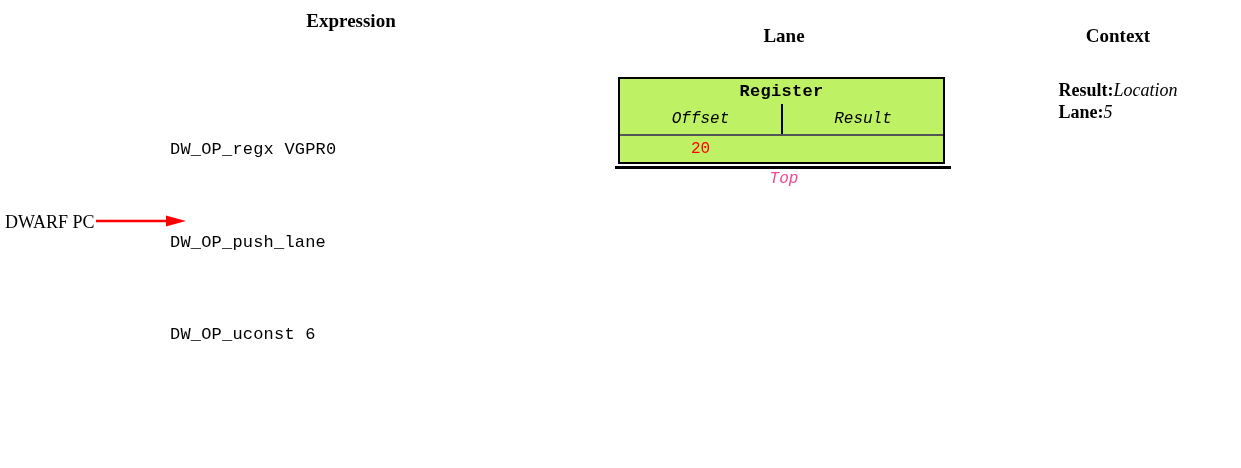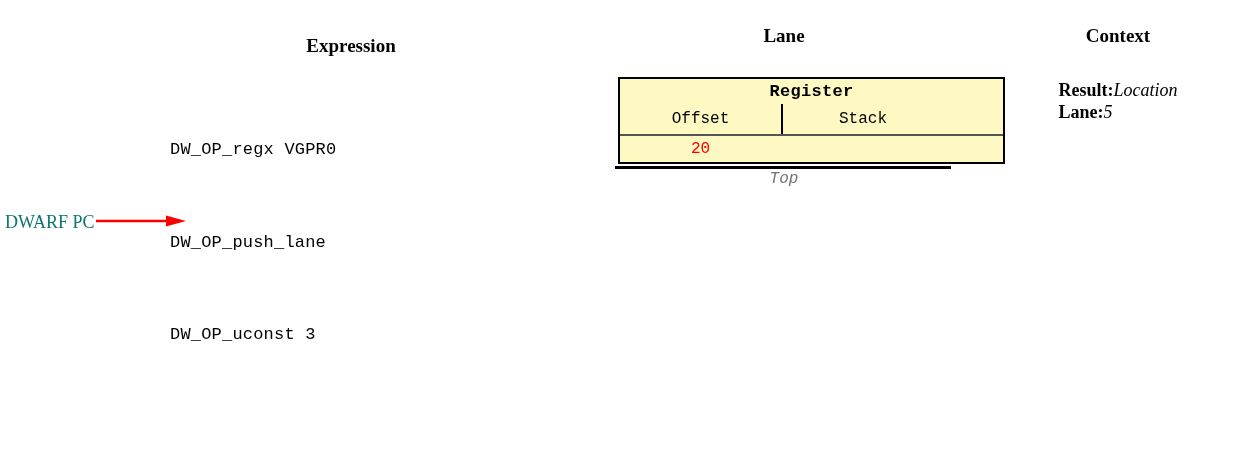--- a/index.html
+++ b/index.html
@@ -18,21 +18,21 @@
 
   .col-title {
     position: absolute;
     font-family: "Liberation Serif", serif;
     font-weight: bold;
     font-size: 19px;
     color: #000;
     white-space: nowrap;
     transform: translateX(-50%);
   }
-  #title-expression { left: 351px; top: 35px; }
+  #title-expression { left: 351px; top: 10px; }
   #title-stack      { left: 784px; top: 25px; }
   #title-context    { left: 1118px; top: 25px; text-align: center; }
 
   
   #expression-list {
     position: absolute;
     left: 170px;
     top: 74px;
     font-family: "Liberation Mono", monospace;
     font-size: 17px;
@@ -47,39 +47,39 @@
     position: absolute;
     left: 5px;
     top: 212px;
     display: flex;
     align-items: center;
     color: #ff0000;
   }
   #dwarf-pc-marker .pc-label {
     font-family: "Liberation Serif", serif;
     font-size: 18px;
-    color: #0f766e;
+    color: #000000;
     white-space: nowrap;
     line-height: 1;
   }
   #dwarf-pc-marker .pc-arrow {
     display: block;
     margin-left: 1px;
     margin-top: 2px;
   }
 
   
   #stack-table {
     position: absolute;
     left: 618px;
     top: 77px;
-    width: 387px;
+    width: 327px;
     border: 2px solid #000;
     box-sizing: border-box;
-    background: #fef9c3;
+    background: #bef264;
   }
   #stack-table .reg-title {
     font-family: "Liberation Mono", monospace;
     font-weight: bold;
     font-size: 17px;
     text-align: center;
     padding: 2px 0 1px 0;
     line-height: 22px;
     letter-spacing: 0.3px;
   }
@@ -99,21 +99,21 @@
   #stack-table .cell {
     font-family: "Liberation Mono", monospace;
     font-size: 16px;
     display: flex;
     align-items: center;
     justify-content: center;
     box-sizing: border-box;
   }
   #stack-table .cell-left  { width: 161px; }
   #stack-table .cell-right { width: 162px; border-left: 2px solid #000; }
-  #stack-table .sub-header .cell { }
+  #stack-table .sub-header .cell { font-style: italic; }
   #stack-table .sub-header .cell-right { border-left: 2px solid #000; }
   #stack-table .data-row .cell-left { border-left: none; }
   #stack-table .data-row .cell-right { border-left: 2px solid #000; }
   .val-red { color: #ff0000; text-align: center; }
 
   #stack-floor {
     position: absolute;
     left: 615px;
     top: 166px;
     width: 336px;
@@ -121,21 +121,21 @@
     background: #000;
   }
   #stack-top-label {
     position: absolute;
     left: 784px;
     top: 170px;
     transform: translateX(-50%);
     font-family: "Liberation Mono", monospace;
     font-style: italic;
     font-size: 16px;
-    color: #737373;
+    color: #ec4899;
     white-space: nowrap;
   }
 
   
   #context-block {
     position: absolute;
     left: 1118px;
     top: 79px;
     transform: translateX(-50%);
     text-align: left;
@@ -158,21 +158,21 @@
 
 <div class="col-title" id="title-expression">Expression</div>
 
 <div class="col-title" id="title-stack">Lane</div>
 
 <div class="col-title" id="title-context">Context</div>
 
 <div id="expression-list">
   <div class="op-line">DW_OP_regx VGPR0</div>
   <div class="op-line">DW_OP_push_lane</div>
-  <div class="op-line">DW_OP_uconst 3</div>
+  <div class="op-line">DW_OP_uconst 6</div>
   
   
   
   
   
   
   
   
 </div>
 
@@ -183,21 +183,21 @@
       <line x1="0" y1="7" x2="74" y2="7" stroke="#ff0000" stroke-width="2.4"></line>
       <polygon points="70,1.5 90,7 70,12.5" fill="#ff0000"></polygon>
     </svg>
   </span>
 </div>
 
 <div id="stack-table">
   <div class="reg-title">Register</div>
   <div class="sub-header">
     <div class="cell cell-left">Offset</div>
-    <div class="cell cell-right">Stack</div>
+    <div class="cell cell-right">Result</div>
   </div>
   <div class="data-row">
     <div class="cell cell-left val-red">20</div>
   </div>
 </div>
 <div id="stack-floor"></div>
 <div id="stack-top-label">Top</div>
 
 <div id="context-block">
   <div class="ctx-row">

